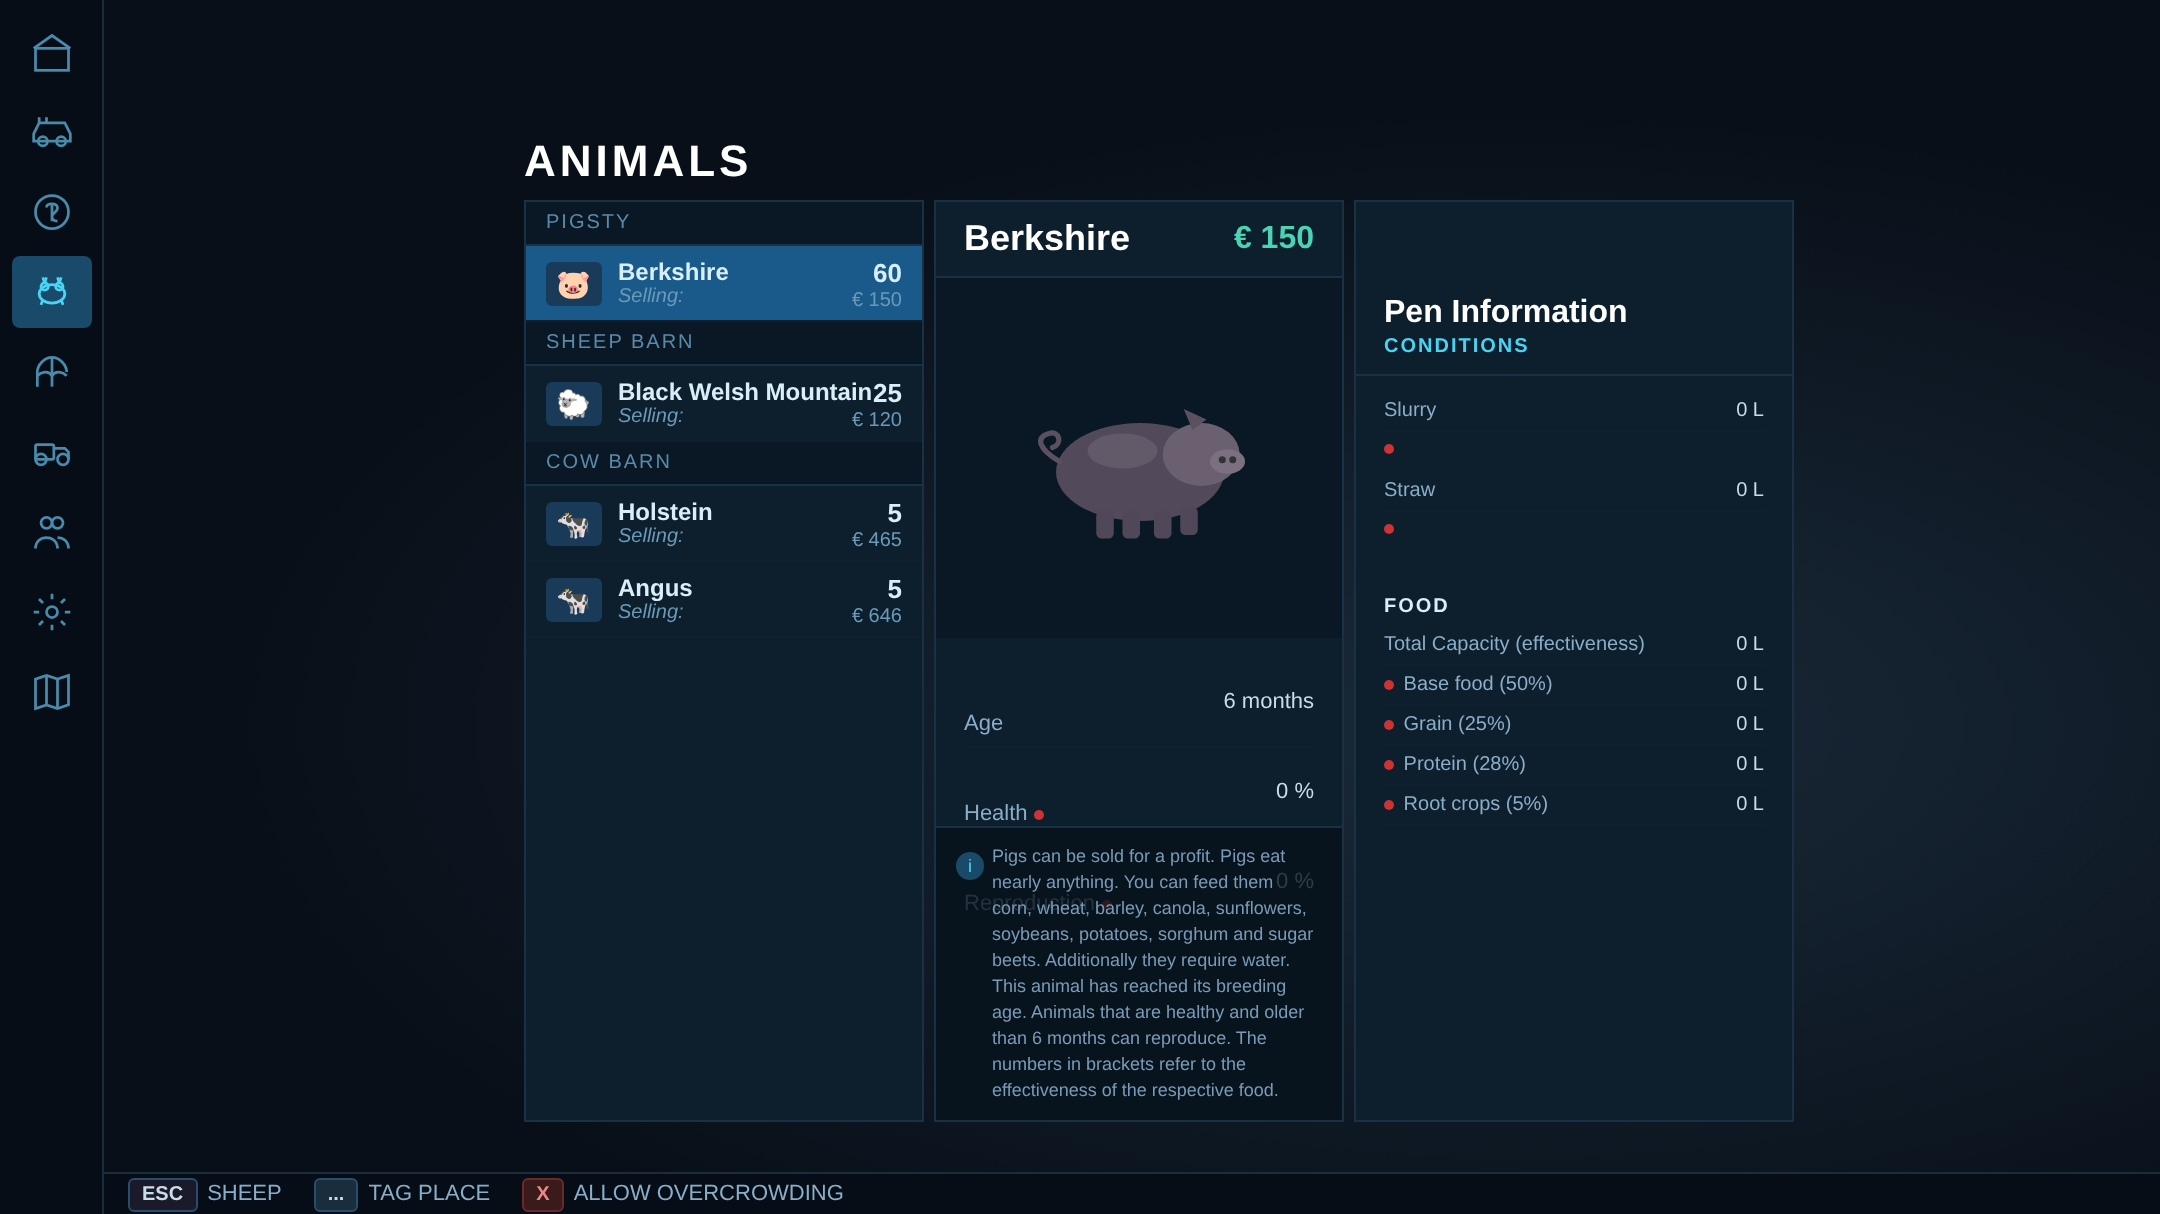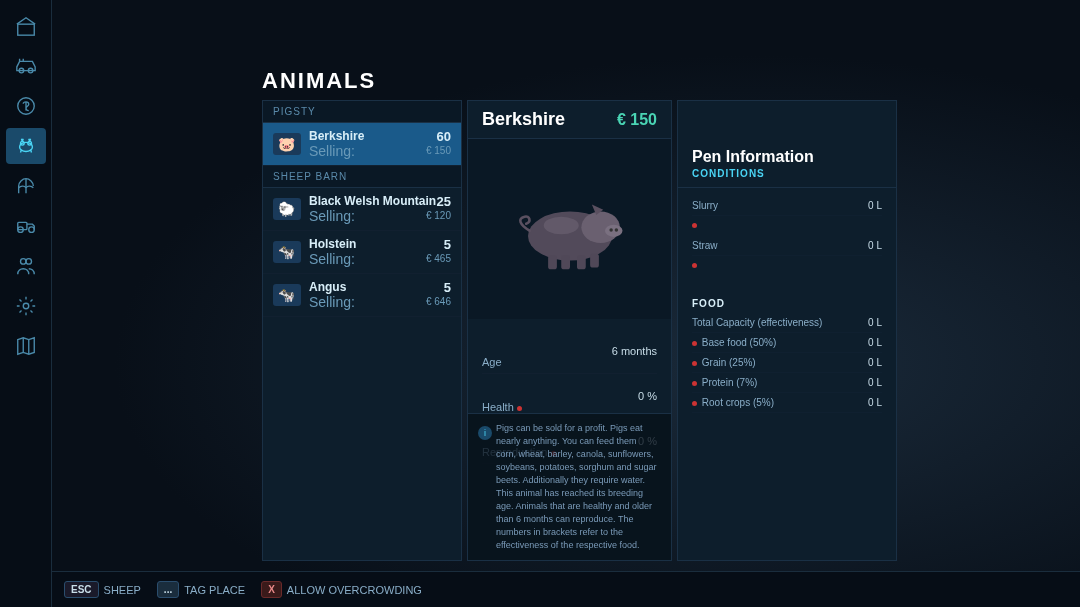--- a/index.html
+++ b/index.html
@@ -122,22 +122,23 @@
       flex-shrink: 0;
     }
 
     .animal-info { flex: 1; }
     .animal-name {
       font-size: 12px;
       font-weight: bold;
       color: #d8eef8;
     }
     .animal-status {
-      font-size: 14px;
+      font-size: 10px;
       color: #6a9ab8;
+      font-style: italic;
     }
 
     .animal-count {
       font-size: 13px;
       font-weight: bold;
       color: #d8eef8;
       position: absolute;
       right: 10px;
       top: 6px;
       margin-left: 20px;
@@ -296,21 +297,21 @@
       display: inline-block;
       margin-right: 2px;
     }
 
     
     .bottom-bar {
       position: absolute;
       left: 52px;
       bottom: 0;
       right: 0;
-      height: 36px;
+      height: 21px;
       background: #060d16;
       border-top: 1px solid #1a2d3d;
       display: flex;
       align-items: center;
       padding: 0 12px;
       gap: 16px;
       z-index: 10;
     }
 
     .bottom-key {
@@ -458,20 +459,21 @@
     <div class="animal-item">
       <div class="animal-icon">🐑</div>
       <div class="animal-info">
         <div class="animal-name">Black Welsh Mountain</div>
         <div class="animal-status">Selling:</div>
       </div>
       <div class="animal-count">25</div>
       <div class="animal-price">€ 120</div>
     </div>
 
+    <div class="section-header">COW BARN</div>
     <div class="animal-item">
       <div class="animal-icon">🐄</div>
       <div class="animal-info">
         <div class="animal-name">Holstein</div>
         <div class="animal-status">Selling:</div>
       </div>
       <div class="animal-count">5</div>
       <div class="animal-price">€ 465</div>
     </div>
     <div class="animal-item">
@@ -581,21 +583,21 @@
       <div class="pen-stat-row">
         <span class="pen-stat-label">
           <span class="pen-indicator"></span>
           <span>Grain (25%)</span>
         </span>
         <span class="pen-stat-value">0 L</span>
       </div>
       <div class="pen-stat-row">
         <span class="pen-stat-label">
           <span class="pen-indicator"></span>
-          <span>Protein (7%)</span>
+          <span>Protein (28%)</span>
         </span>
         <span class="pen-stat-value">0 L</span>
       </div>
       <div class="pen-stat-row">
         <span class="pen-stat-label">
           <span class="pen-indicator"></span>
           <span>Root crops (5%)</span>
         </span>
         <span class="pen-stat-value">0 L</span>
       </div>

